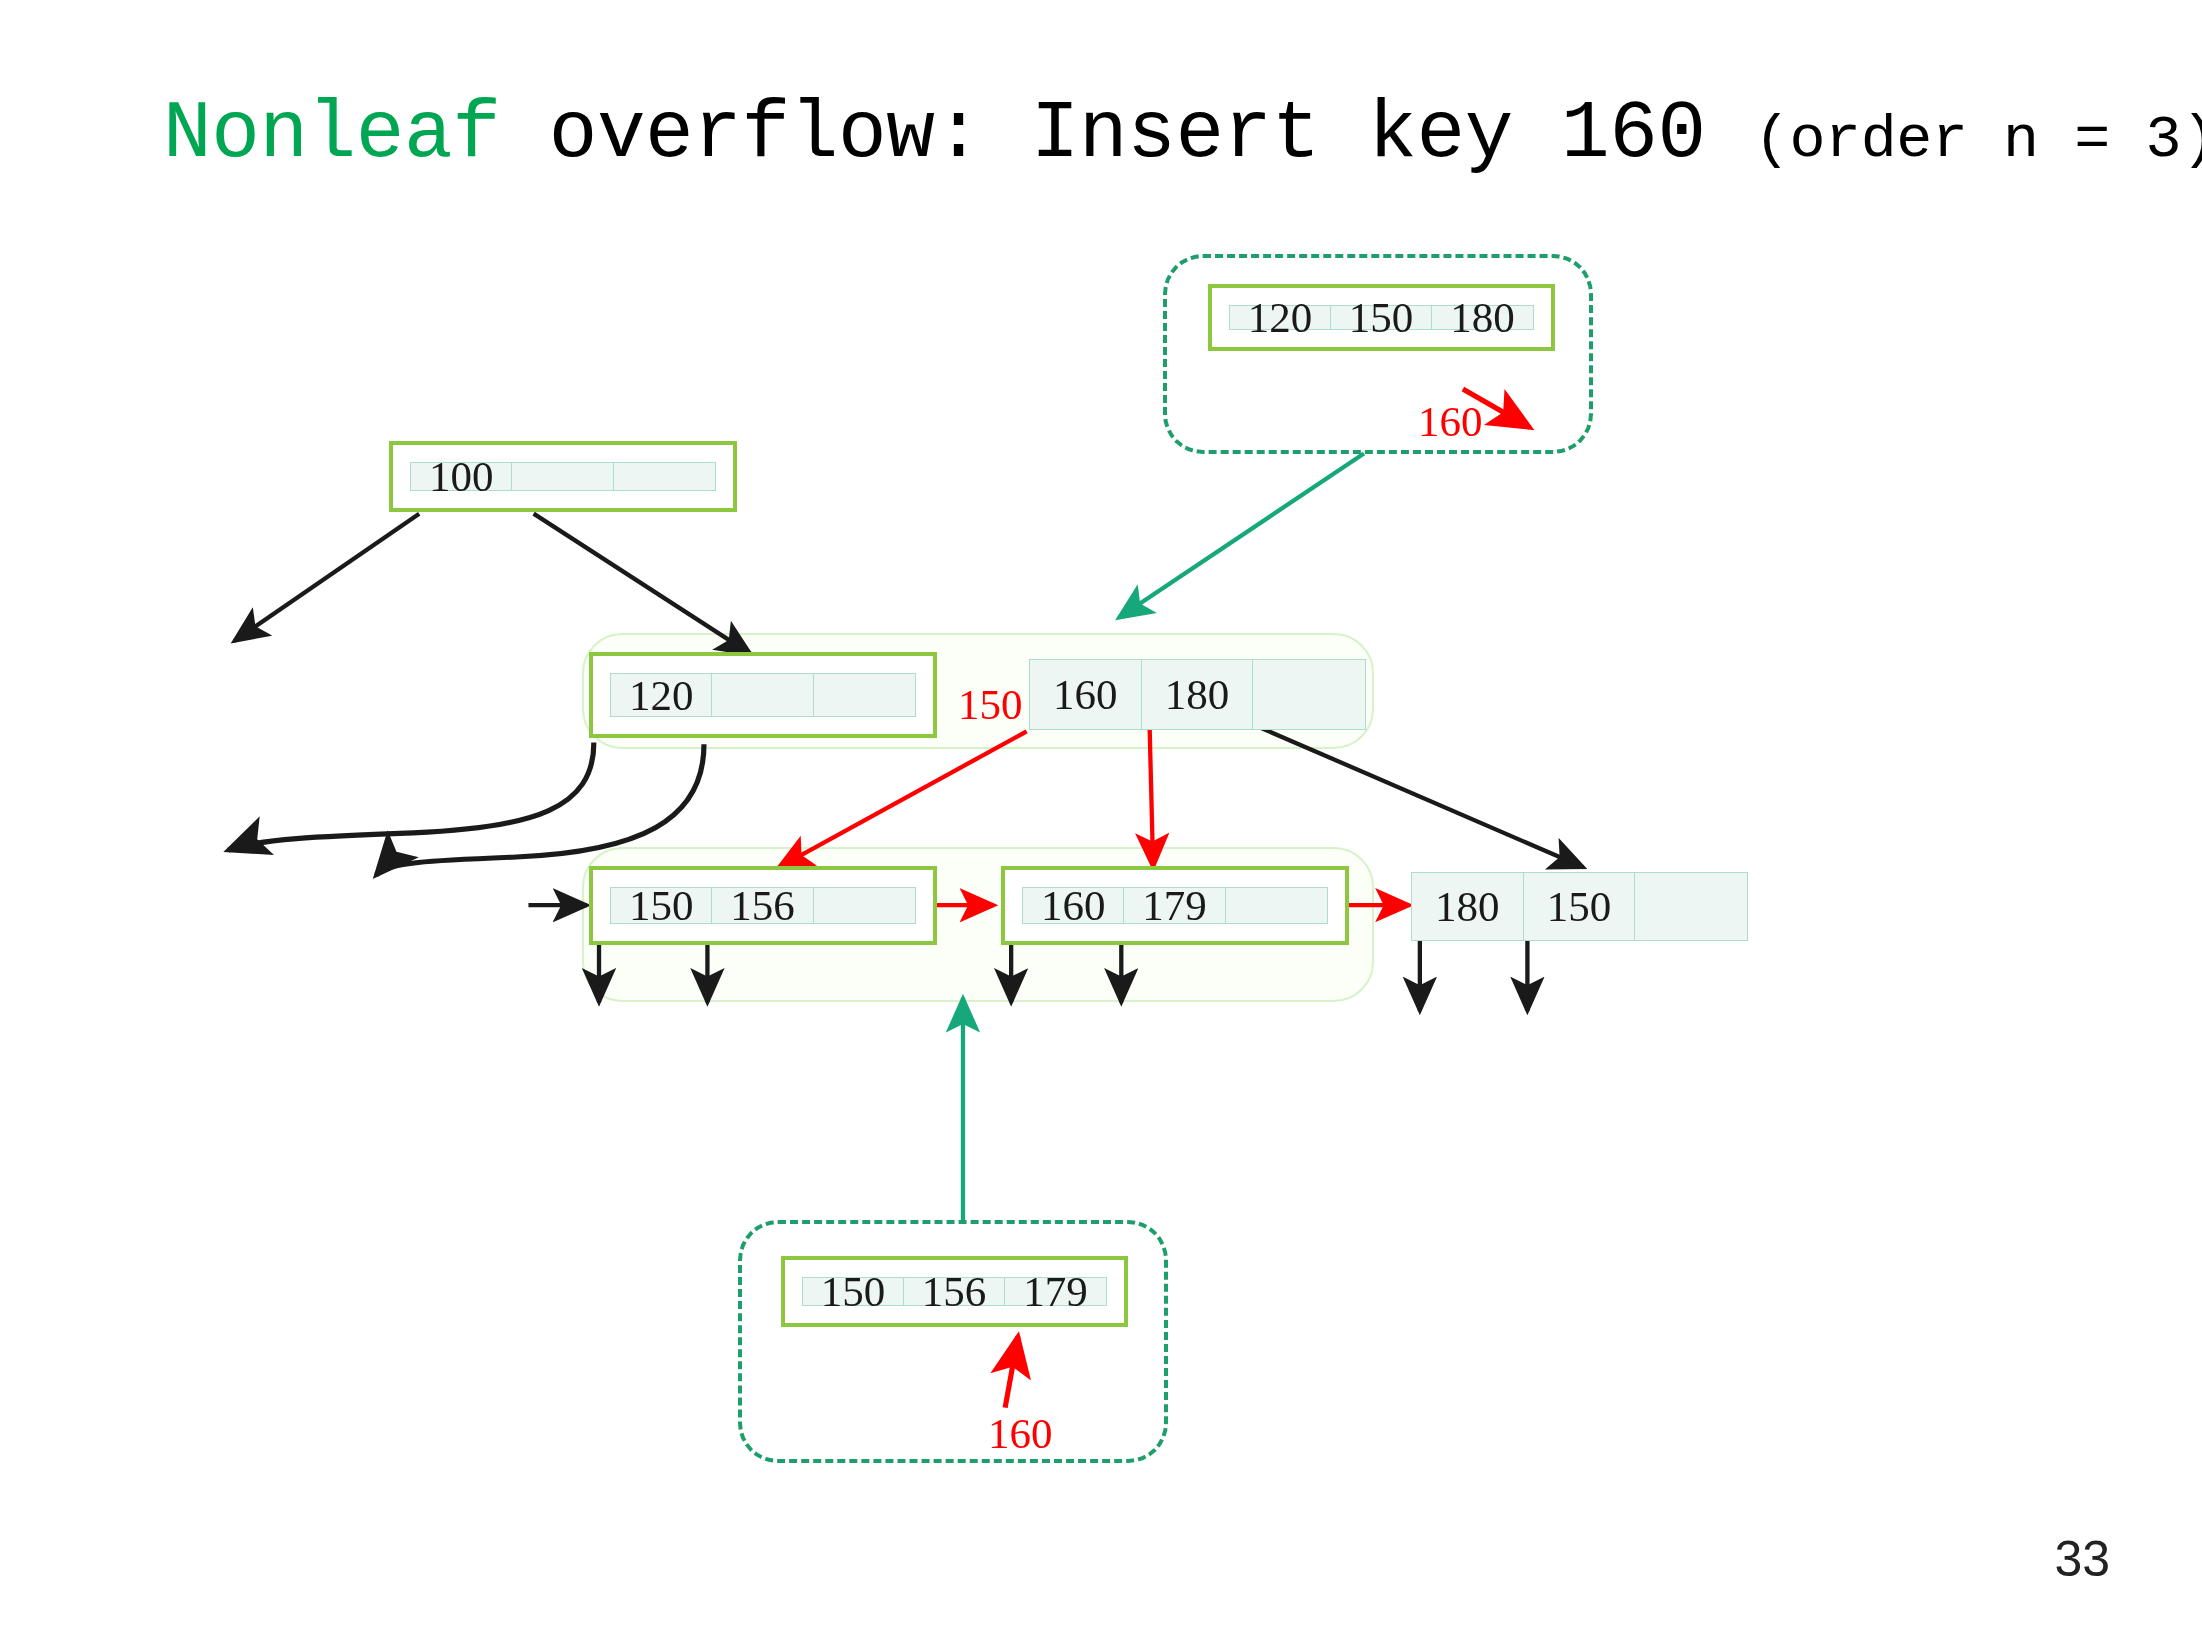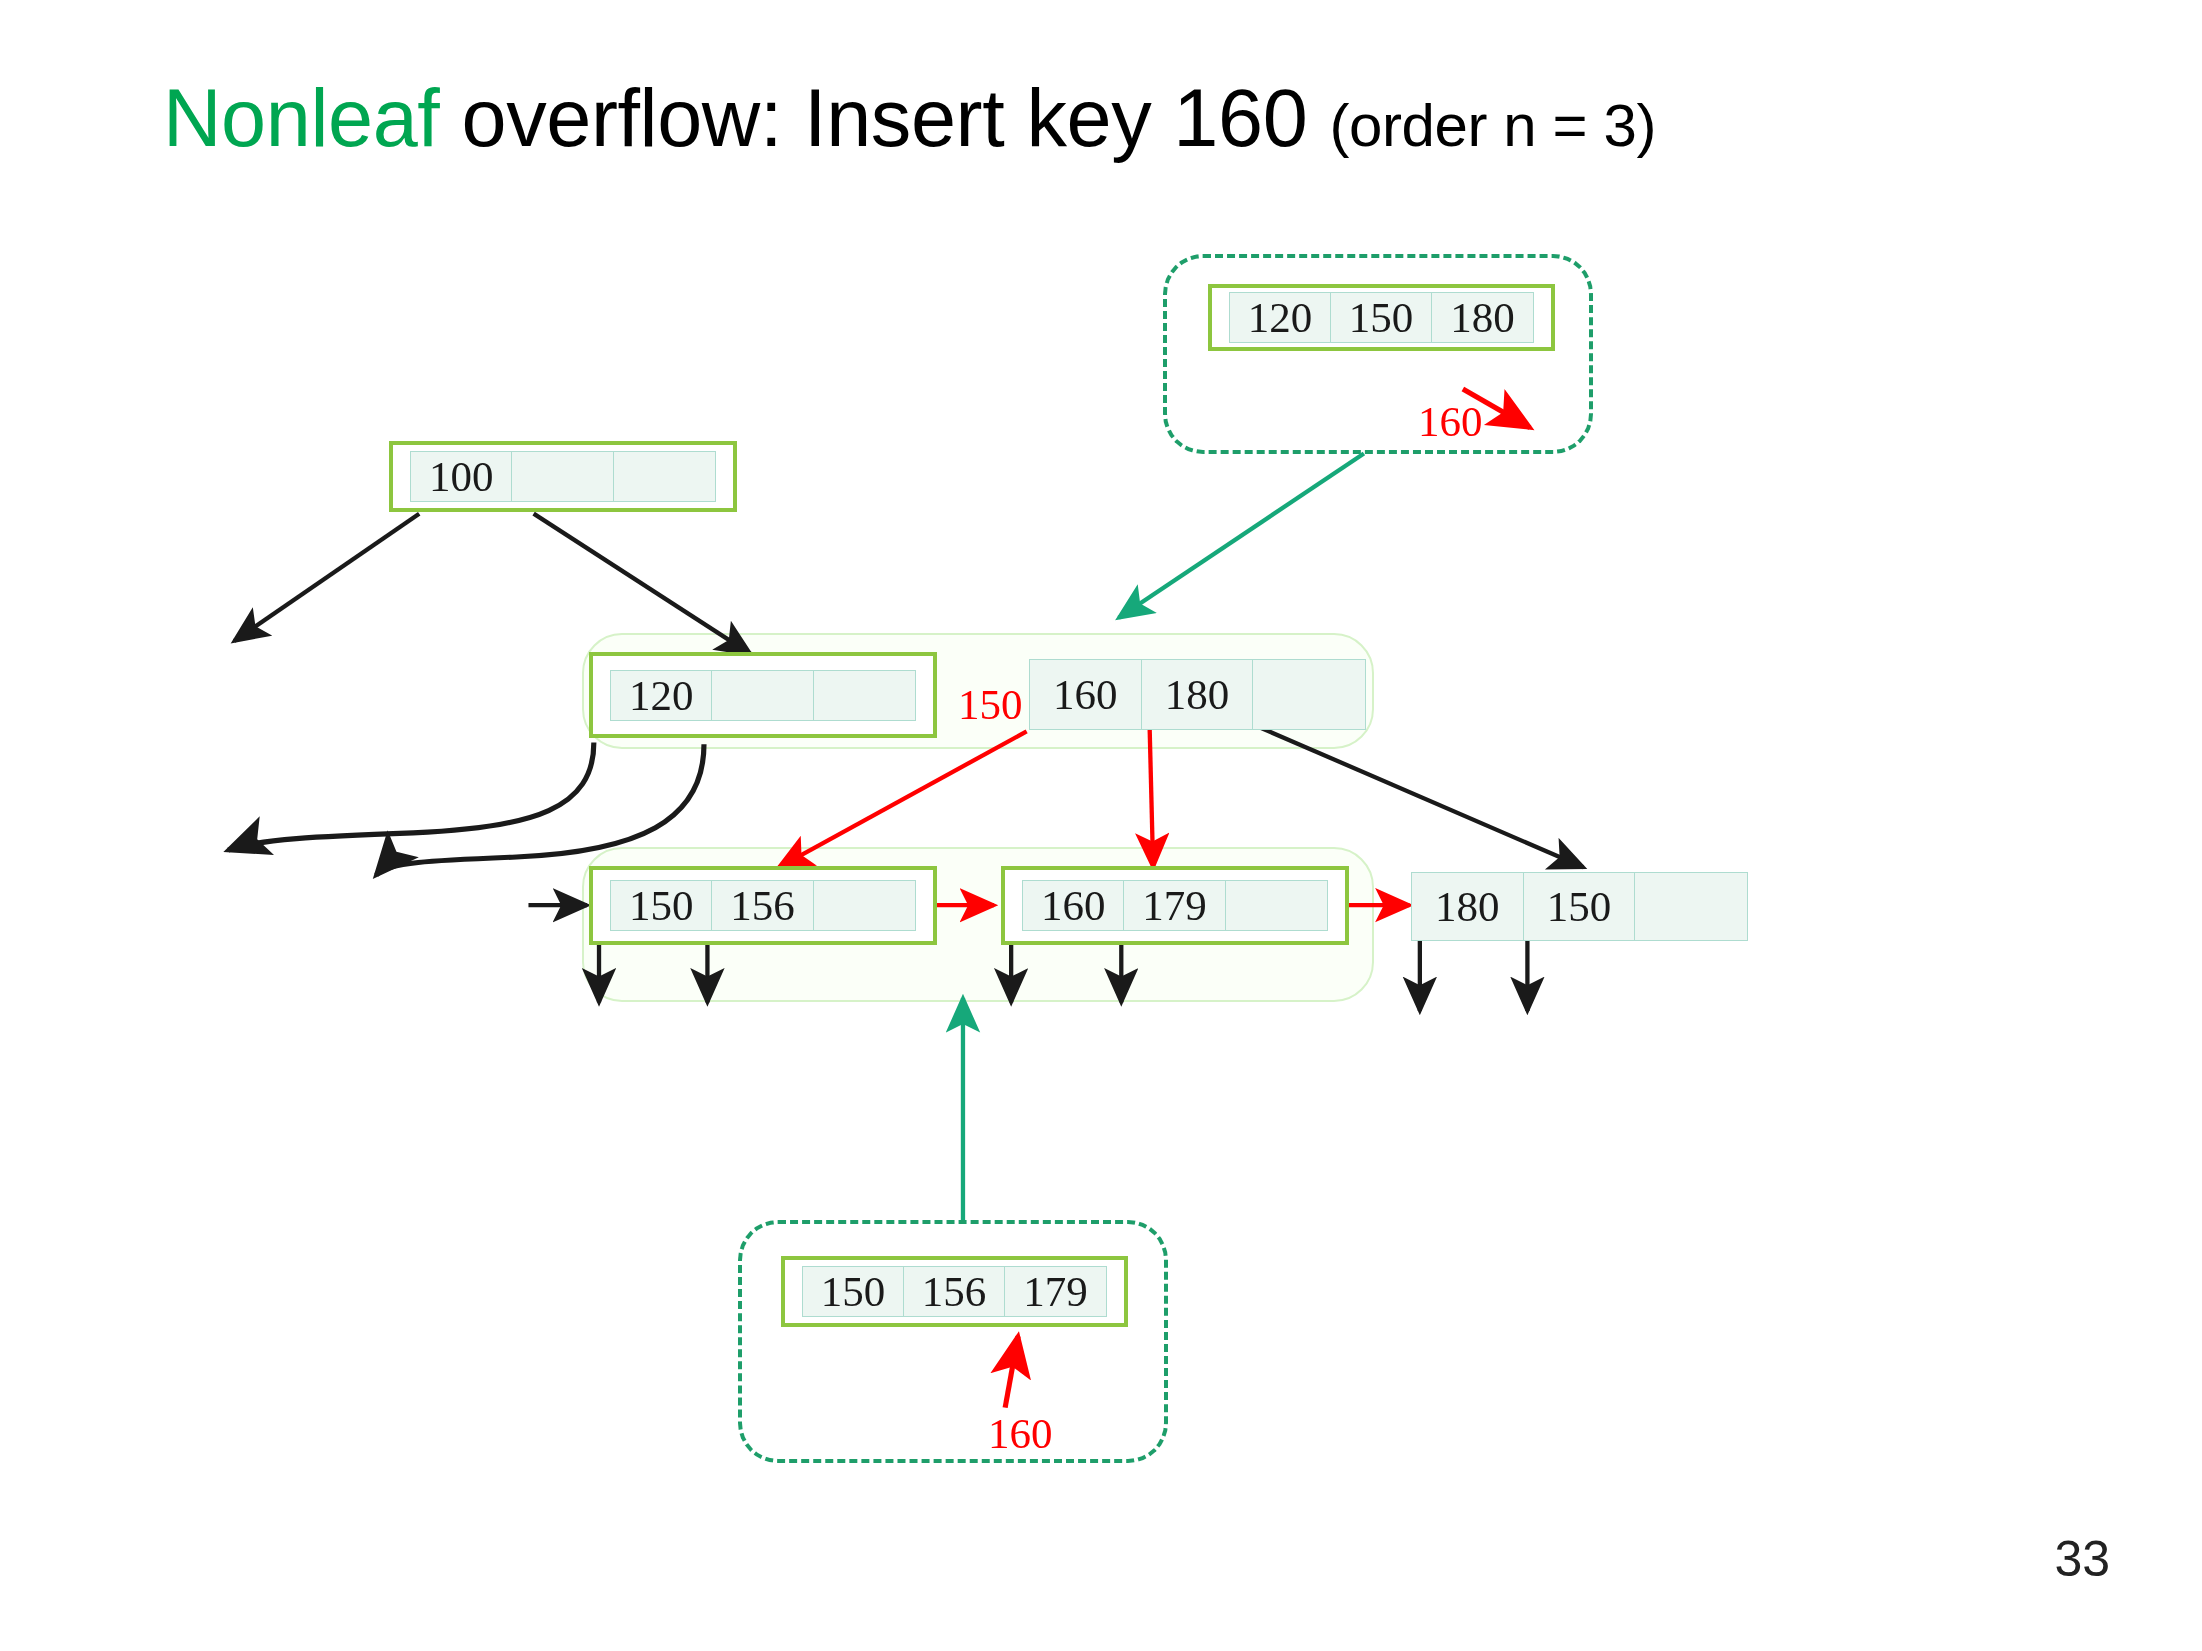--- a/index.html
+++ b/index.html
@@ -13,27 +13,28 @@
     height: 1652px;
     background: #ffffff;
     overflow: hidden;
     font-family: "Liberation Sans", sans-serif;
   }
 
   
   #title {
     position: absolute;
     left: 163px;
-    top: 76px;
+    top: 92px;
     width: 1936px;
     white-space: nowrap;
     font-size: 81px;
     line-height: 1.05;
     color: #000000;
     letter-spacing: -0.4px;
+    font-family: Liberation Mono, monospace;
   }
   #title .green {
     color: #00A651;
   }
   #title .small {
     font-size: 60px;
   }
 
   
   #edges {
@@ -67,21 +68,20 @@
   .node {
     position: absolute;
     display: flex;
     box-sizing: border-box;
     background: #EDF6F2;
   }
   .node.hl {
     border: 4.3px solid #8DC63F;
     padding: 17px;
     background: #ffffff;
-    align-items: center;
   }
   .node.plain {
     border: 0;
     padding: 0;
   }
   .node .cells {
     display: flex;
     flex: 1;
     box-sizing: border-box;
     border: 1.7px solid #AEDCD0;

